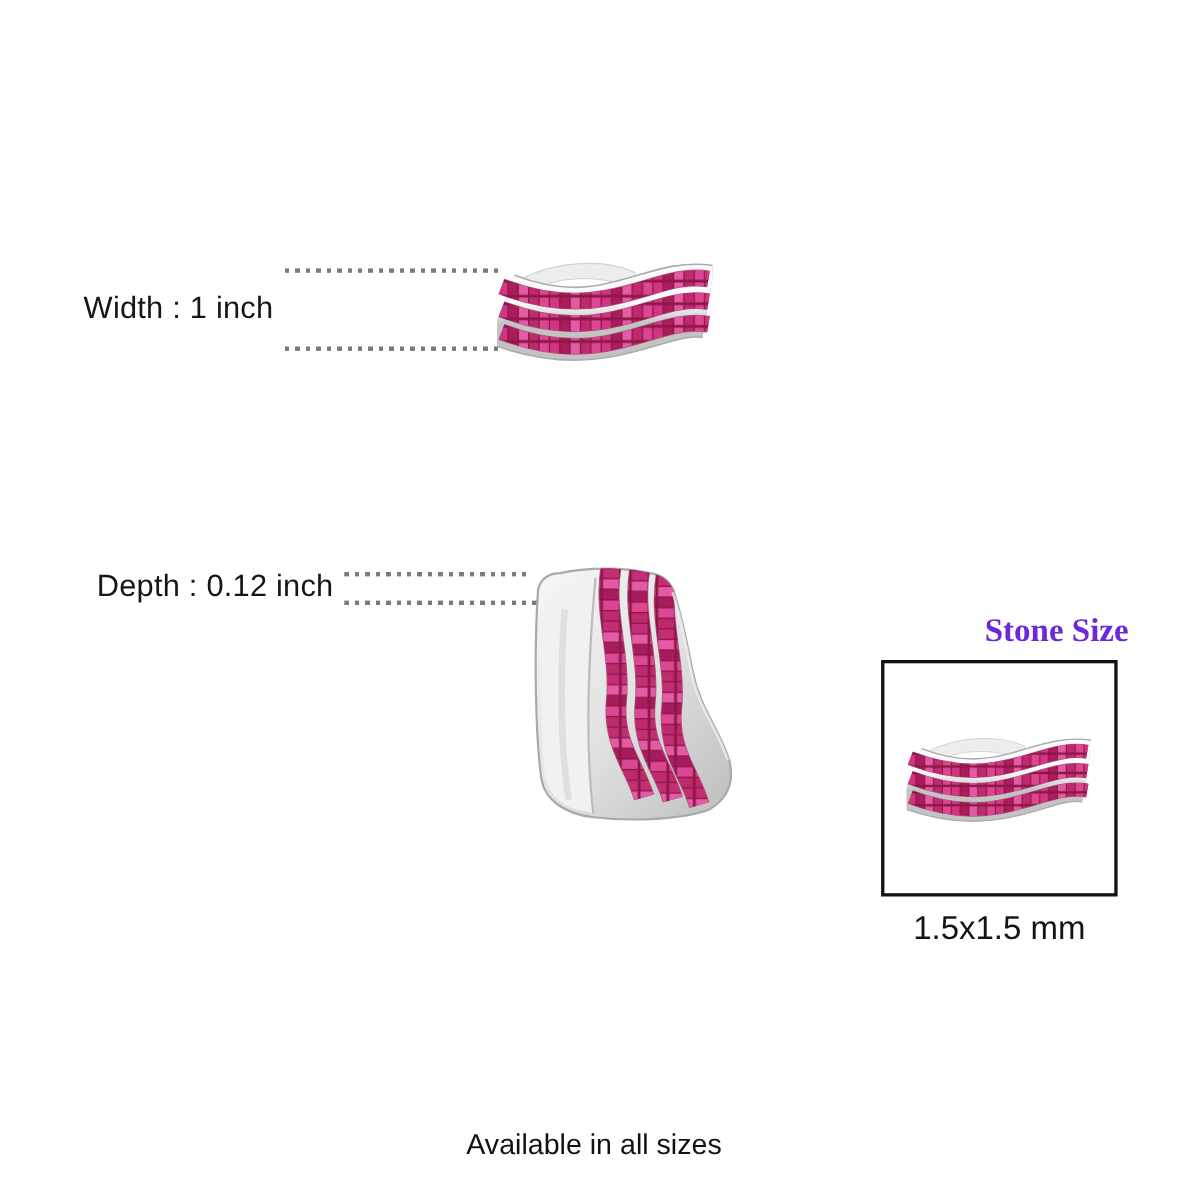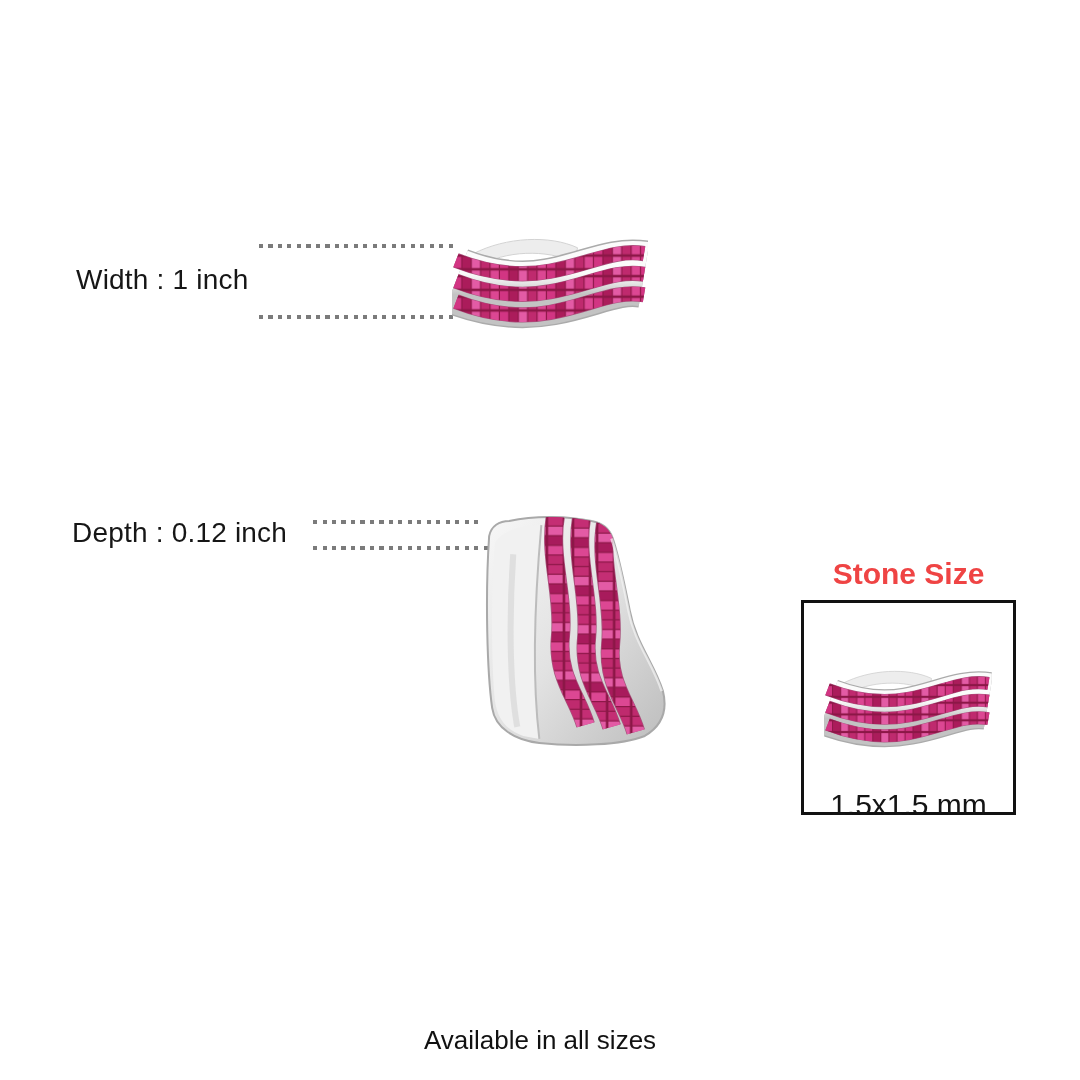--- a/index.html
+++ b/index.html
@@ -5,43 +5,43 @@
   html,body{margin:0;padding:0;background:#ffffff;}
   #canvas{
     position:relative;width:1080px;height:1080px;background:#ffffff;
     font-family:"Liberation Sans",sans-serif;overflow:hidden;
   }
   .dim-label{
     position:absolute;font-size:28px;color:#161616;letter-spacing:.2px;
     white-space:nowrap;
   }
   #width-label{left:76px;top:264px;}
-  #depth-label{left:72px;top:517px;}
+  #depth-label{left:88px;top:517px;}
   .dot-line{
     position:absolute;height:4px;
     background-image:repeating-linear-gradient(90deg,#7b7b7b 0 4px,transparent 4px 9.5px);
   }
   #wline1{left:259px;top:244px;width:198px;}
   #wline2{left:259px;top:315px;width:198px;}
   #dline1{left:313px;top:520px;width:170px;}
   #dline2{left:313px;top:546px;width:176px;}
   .ring-top-view{position:absolute;left:452px;top:232px;width:196px;height:103px;}
   .ring-mid-view{position:absolute;left:483px;top:512px;width:186px;height:236px;}
   #stone-box{
     position:absolute;left:801px;top:600px;width:215px;height:215px;
     border:3px solid #111111;box-sizing:border-box;background:#ffffff;
   }
   .ring-box-view{position:absolute;left:20px;top:62px;width:168px;height:88px;}
   #stone-title{
-    position:absolute;left:791px;top:557px;width:235px;text-align:center;
-    font-family:Liberation Sans, sans-serif;font-weight:700;
-    font-size:30px;color:#ef4444;
+    position:absolute;left:791px;top:557px;width:235px;text-align:right;
+    font-family:Liberation Serif, serif;font-weight:700;
+    font-size:30px;color:#6d28d9;
   }
   #stone-value{
-    position:absolute;left:791px;top:788px;width:235px;text-align:center;
+    position:absolute;left:791px;top:828px;width:235px;text-align:center;
     font-size:30px;color:#141414;
   }
   #availability{
     position:absolute;left:0;top:1025px;width:1080px;text-align:center;
     font-size:26px;color:#111111;
   }
   .defs-holder{position:absolute;width:0;height:0;overflow:hidden;}
 </style>
 </head>
 <body>

